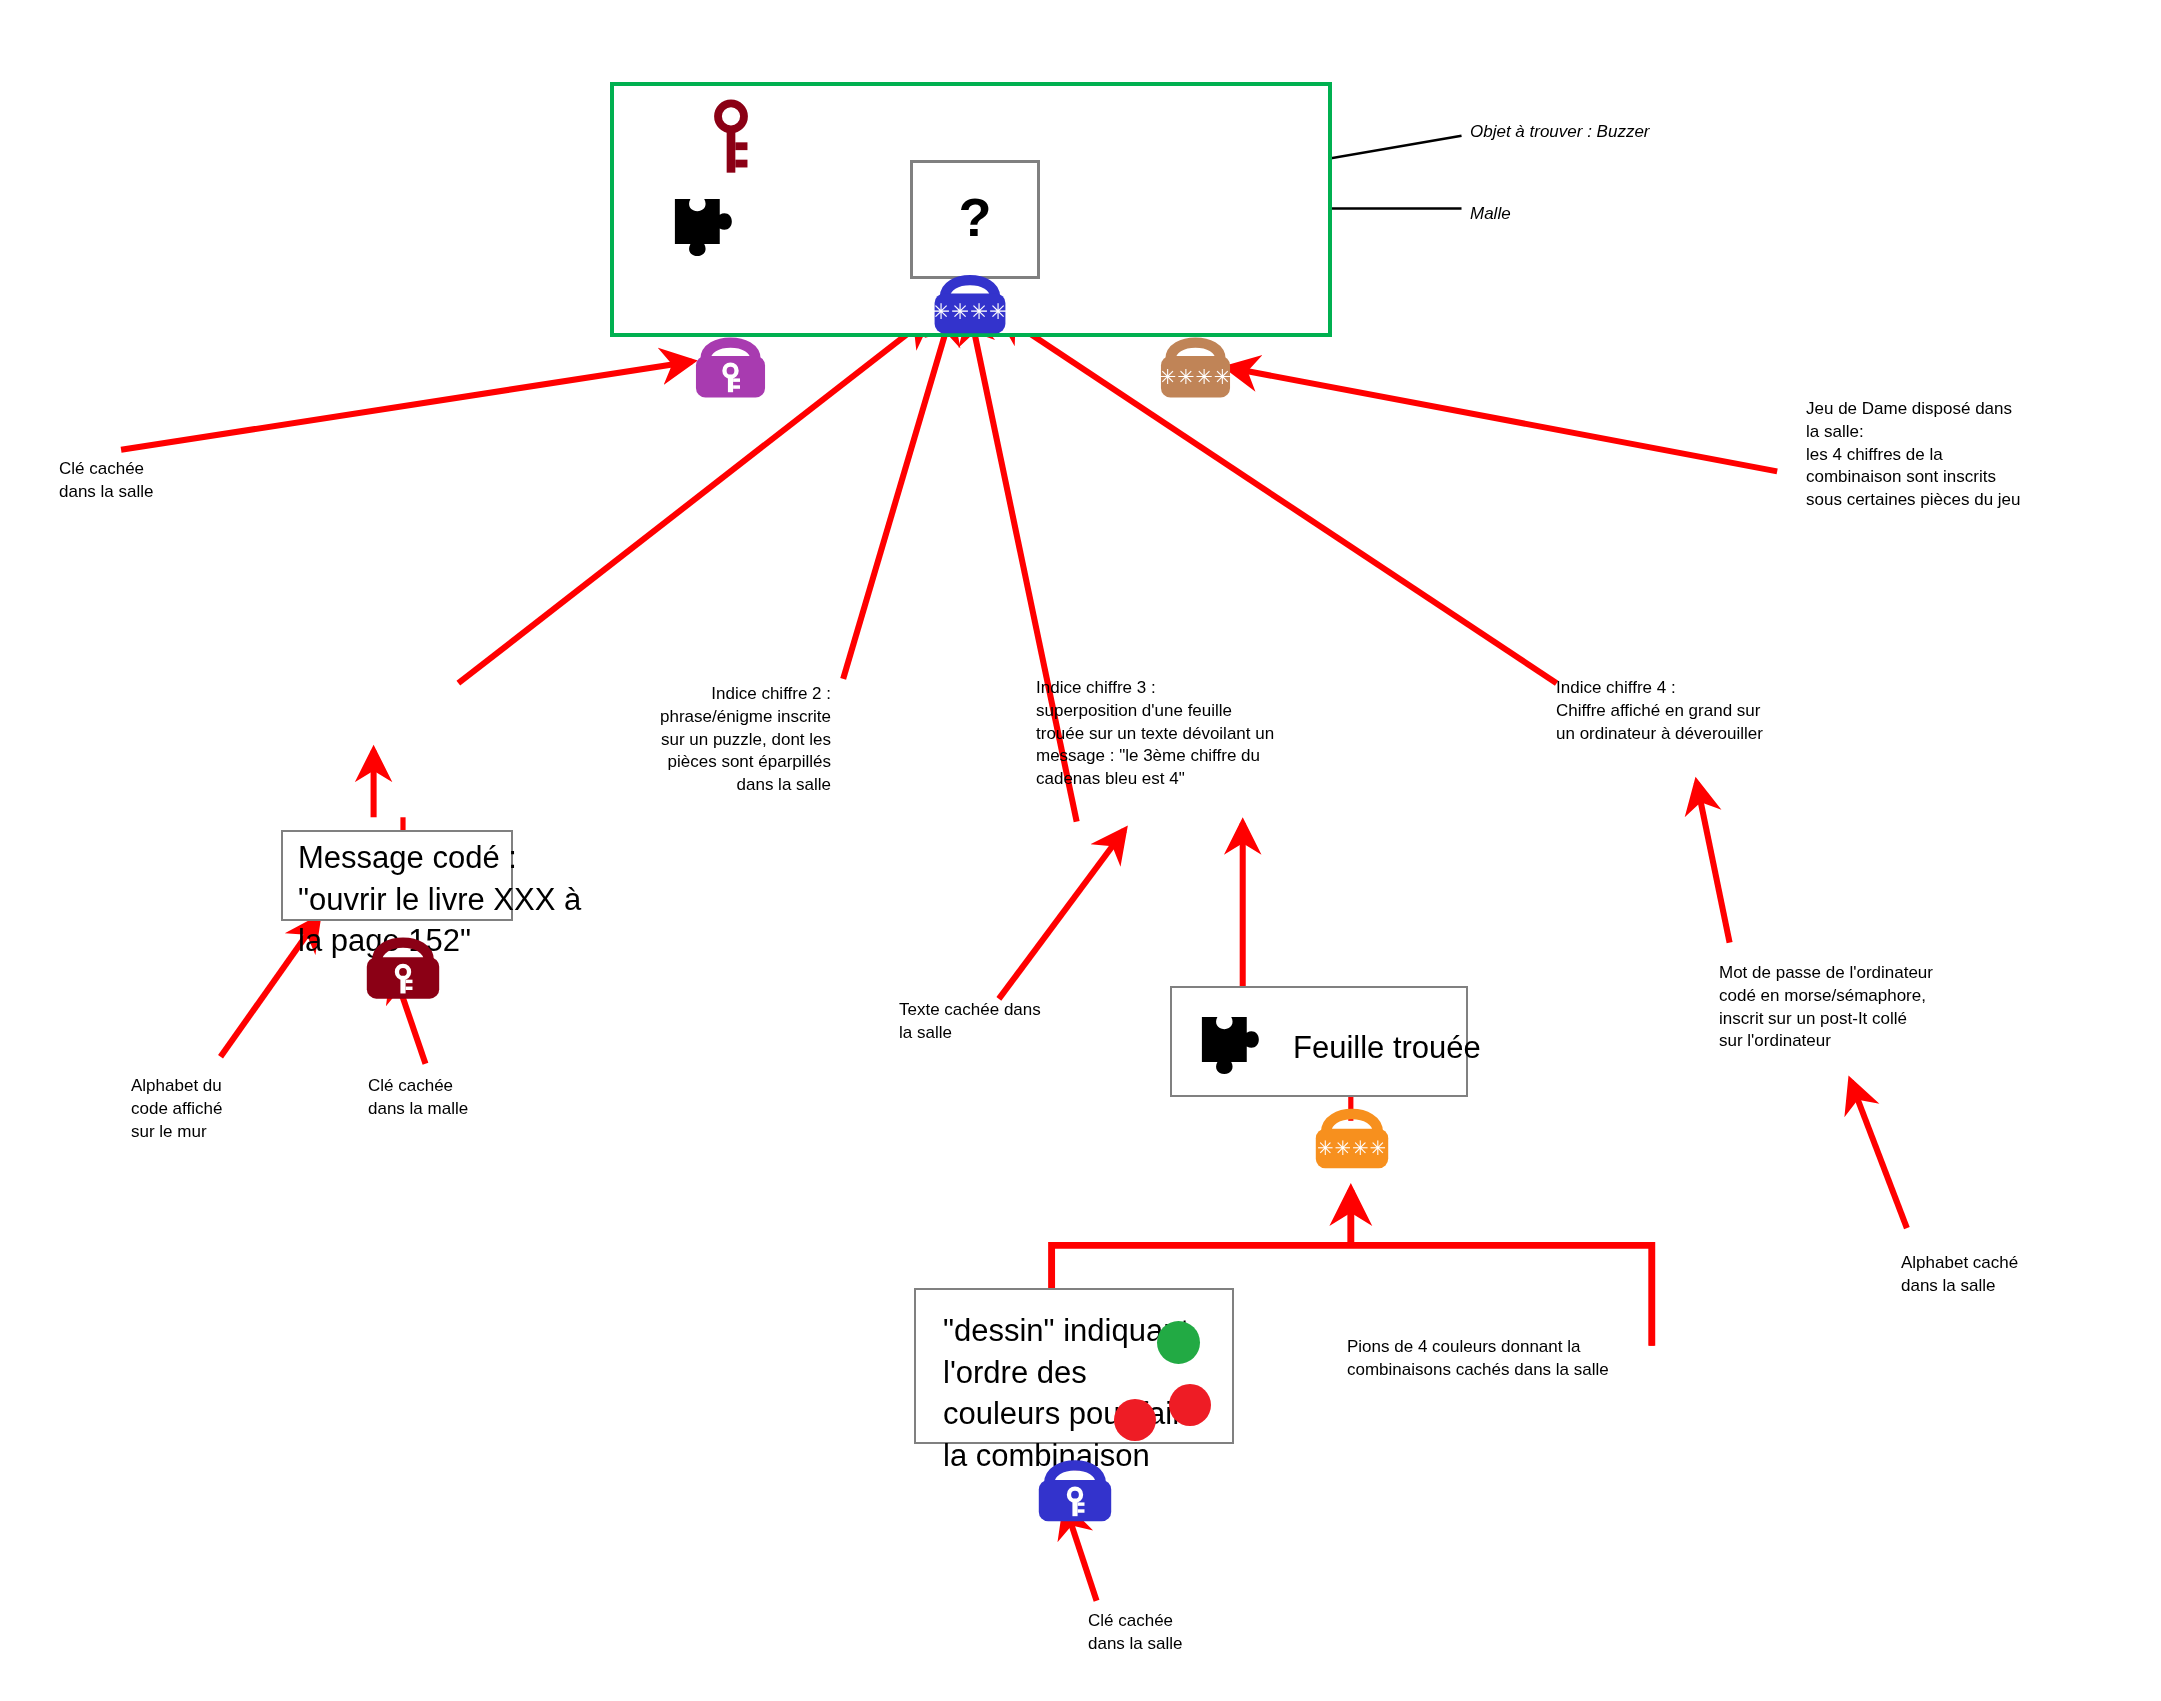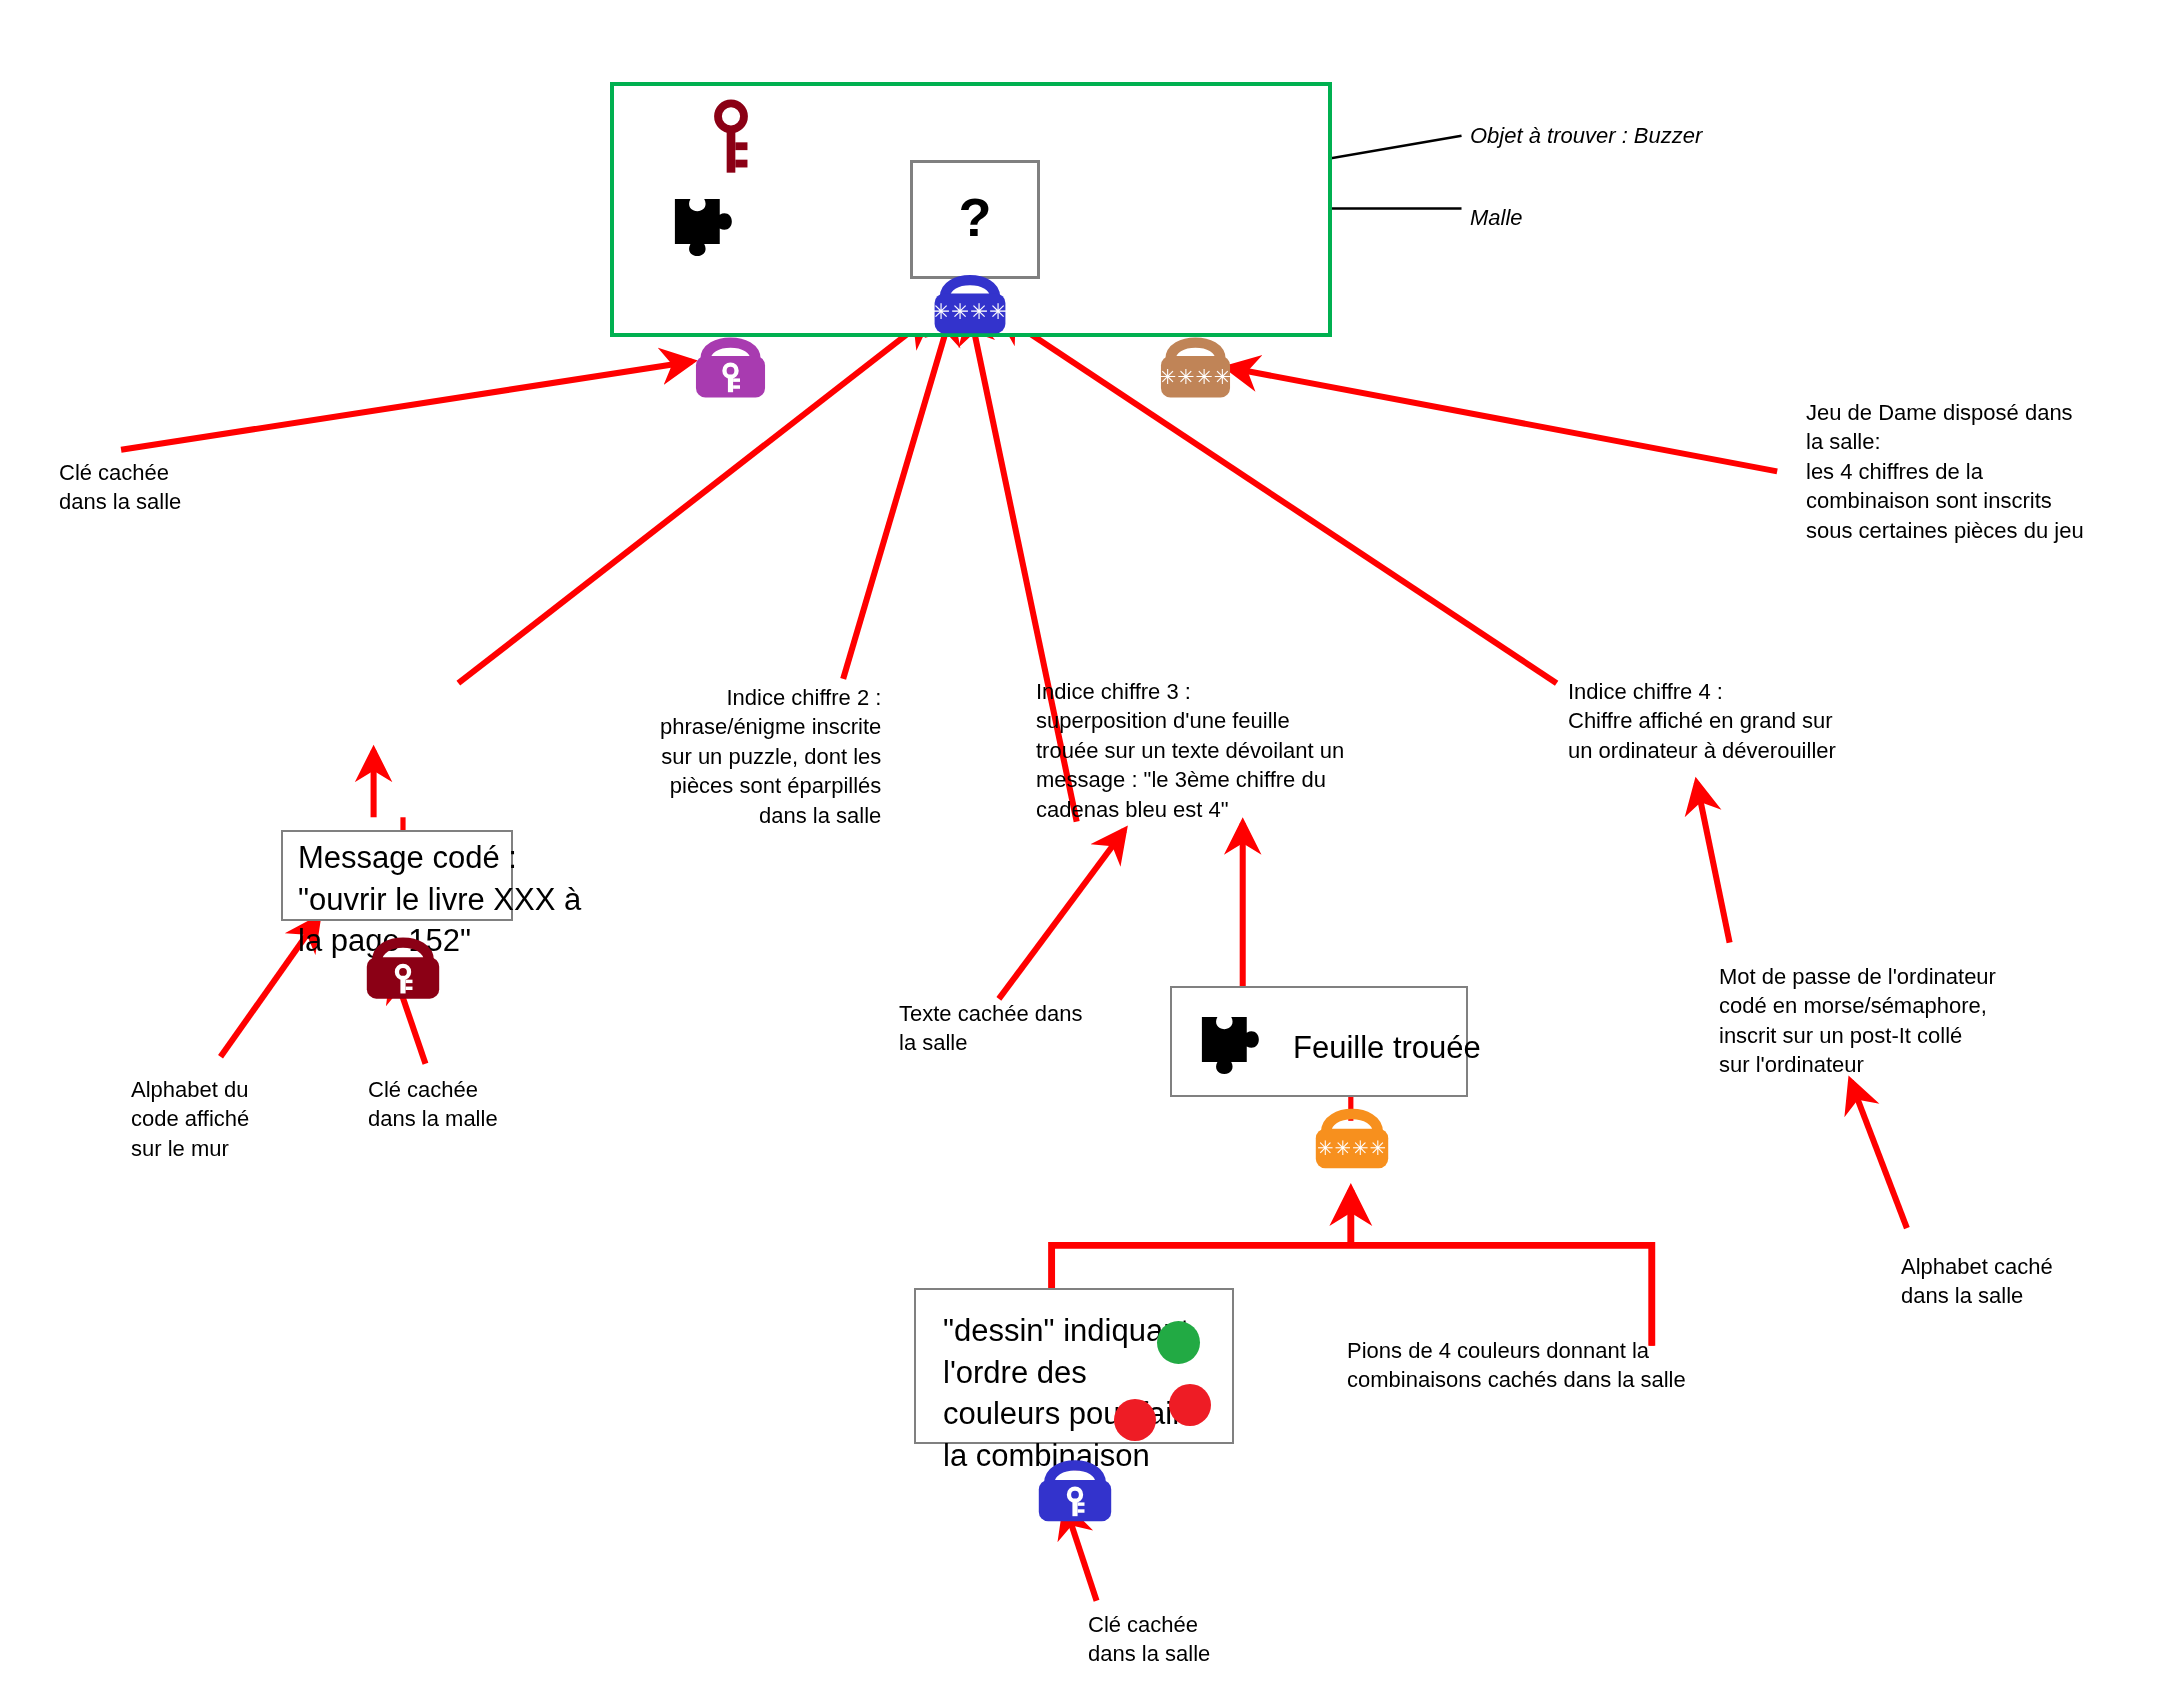--- a/index.html
+++ b/index.html
@@ -15,21 +15,21 @@
     overflow:hidden;
   }
   svg.layer{
     position:absolute;
     left:0; top:0;
     width:2162px; height:1702px;
     pointer-events:none;
   }
   .txt{
     position:absolute;
-    font-size:22px;
+    font-size:17px;
     line-height:1.34;
     white-space:pre;
     color:#000;
     letter-spacing:0px;
   }
   .txt.italic{ font-style:italic; }
   .boxed{
     position:absolute;
     border:2.6px solid #808080;
     background:#ffffff;
@@ -176,21 +176,21 @@
 sur un puzzle, dont les
 pièces sont éparpillés
 dans la salle</div>
 
   <div class="txt" style="left:1036px; top:677px;">Indice chiffre 3 :
 superposition d'une feuille
 trouée sur un texte dévoilant un
 message : "le 3ème chiffre du
 cadenas bleu est 4"</div>
 
-  <div class="txt" style="left:1556px; top:677px;margin-left:12px;">Indice chiffre 4 :
+  <div class="txt" style="left:1556px; top:677px;">Indice chiffre 4 :
 Chiffre affiché en grand sur
 un ordinateur à déverouiller</div>
 
   <div class="boxed" style="left:281px; top:830px; width:232px; height:91px;"></div>
   <div class="boxtext" style="left:298px; top:837px;">Message codé :
 "ouvrir le livre XXX à
 la page 152"</div>
 
   <svg class="lock" style="left:353px; top:921px; width:100px; height:82px;" viewBox="0 0 116 95">
     <path d="M28,46 C28,18 88,18 88,46" fill="none" stroke="#8b0015" stroke-width="12"></path>

